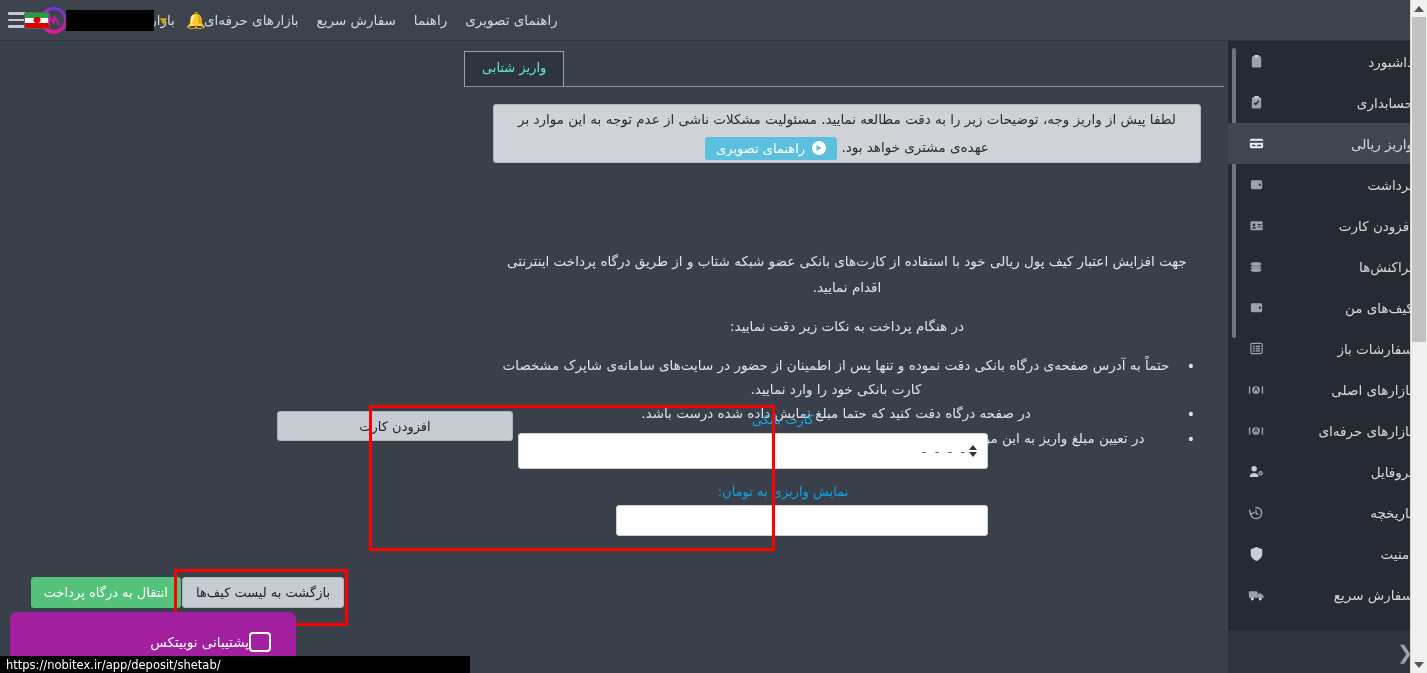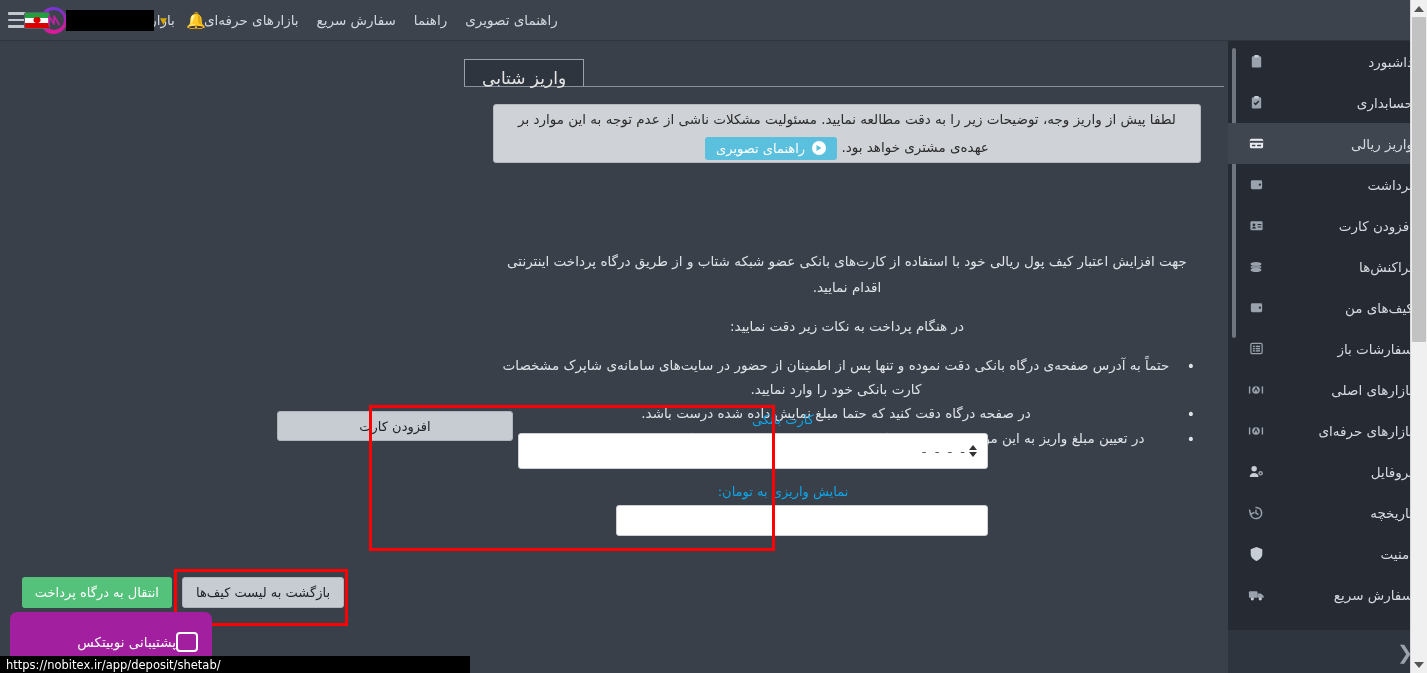--- a/index.html
+++ b/index.html
@@ -145,23 +145,23 @@
   .tabs {
     position: absolute; top: 8px; right: 4px;
     width: 760px; height: 38px;
     display: flex; flex-direction: row-reverse;
     border-bottom: 1px solid #8a9099;
   }
   .tab {
     background: #2f353e;
     border: 1px solid #9aa0a8;
     border-bottom: none;
-    color: #e5e5e5; font-size: 17px;
+    color: #5eead4; font-size: 13px;
     padding: 8px 17px 7px;
-    margin-top: 10px;
+    margin-top: 2px;
     cursor: pointer;
     white-space: nowrap;
   }
 
   .alert {
     position: absolute; top: 63px; right: 27px;
     width: 708px;
     background: #cfd2d6;
     border: 1px solid #b5b9be;
     border-radius: 3px;
@@ -274,42 +274,42 @@
   }
 
   .cap-note {
     position: absolute; right: 240px; top: 503px;
     color: #dfe3e8; font-size: 12.5px; text-align: right;
     width: 500px;
   }
 
   .btn-row {
     position: absolute; right: 884px; top: 536px;
-    display: flex; flex-direction: row-reverse; gap: 10px;
+    display: flex; flex-direction: row-reverse; gap: 1px;
   }
   .btn-pay {
     background: #54c27b; color: #ffffff;
     border: none; border-radius: 3px;
     font-size: 13px; padding: 8px 13px;
     font-family: inherit; cursor: pointer; white-space: nowrap;
   }
   .btn-back {
     background: #c7ccd2; color: #20242a;
     border: 1px solid #b0b5bb; border-radius: 3px;
     font-size: 13px; padding: 4px 13px;
     font-family: inherit; cursor: pointer; white-space: nowrap;
   }
 
   
   .chat {
     position: absolute; left: 10px; bottom: 17px;
-    width: 202px; height: 44px;
+    width: 286px; height: 44px;
     background: #a21fa0; border-radius: 7px 7px 0 0;
     display: flex; flex-direction: row-reverse; align-items: center;
-    padding: 0 14px; cursor: pointer; z-index: 8;
+    padding: 0 25px; cursor: pointer; z-index: 8;
     overflow: hidden;
   }
   .chat .ctext {
     color: #fff; font-size: 13.5px; flex: 1; text-align: right;
     padding-top: 16px;
   }
   .chat .cico {
     width: 22px; height: 20px; border: 2.5px solid #fff;
     border-radius: 4px; flex: none; margin-top: 16px;
   }

